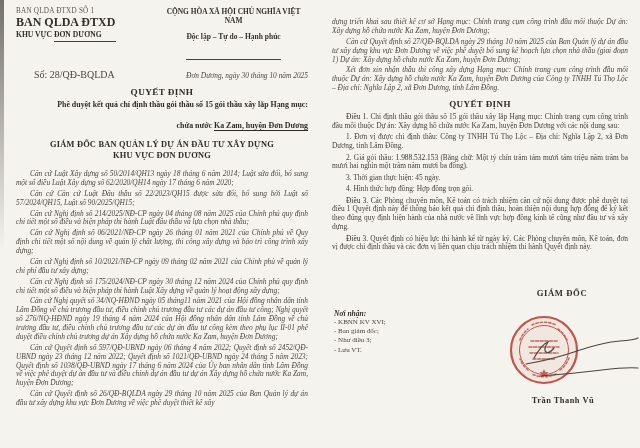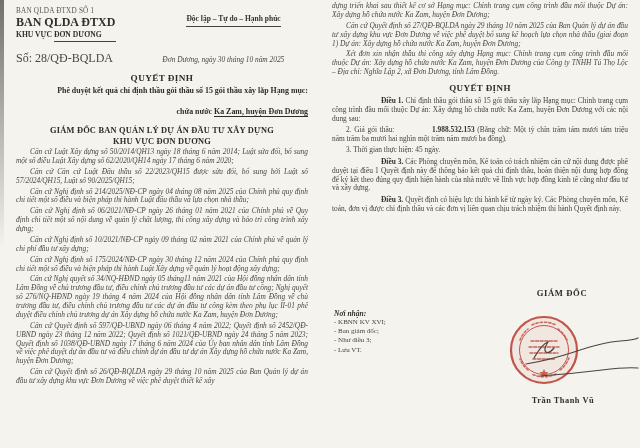--- a/index.html
+++ b/index.html
@@ -12,52 +12,52 @@
     position:relative;width:640px;height:448px;
     background:#f5f3ed;
     display:flex;
   }
   .scan-edge{
     position:absolute;left:0;top:0;width:4px;height:250px;
     background:linear-gradient(to bottom, rgba(45,42,38,.65), rgba(45,42,38,.25) 60%, rgba(45,42,38,0));
   }
   .page{width:320px;box-sizing:border-box;color:#46433d;}
   .page-left{padding:7px 12px 4px 16px;}
-  .page-right{padding:2px 12px 4px 12px;position:relative;}
+  .page-right{padding:18px 12px 4px 12px;position:relative;}
 
   
   .hdr{display:flex;justify-content:space-between;}
   .hdr-agency{width:47%;}
   .hdr-agency .l1{font-size:7.2px;color:#5a564f;letter-spacing:.2px;}
   .hdr-agency .l2{font-size:12px;font-weight:bold;color:#33302b;}
   .hdr-agency .l3{font-size:7.6px;font-weight:bold;color:#33302b;}
   .hdr-national{width:51%;text-align:center;}
   .hdr-national .l1{font-size:7.4px;font-weight:bold;color:#33302b;}
   .hdr-national .l2{font-size:7.5px;font-weight:bold;color:#33302b;display:inline-block;
-    border-bottom:.9px solid #45423c;padding-bottom:3px;margin-top:1px;}
+    border-bottom:.9px solid #45423c;padding-bottom:18px;margin-top:1px;}
   .rule-short{width:62px;border-top:.9px solid #45423c;margin:2px auto 0 auto;}
   .hdr2{display:flex;justify-content:space-between;align-items:baseline;margin-top:9px;}
-  .doc-number{font-size:12px;color:#4a463f;width:40%;}
-  .dateline{font-size:7.4px;font-style:italic;color:#4a463f;width:58%;text-align:center;}
+  .doc-number{font-size:10px;color:#4a463f;width:40%;text-align:center;}
+  .dateline{font-size:7.4px;font-style:italic;color:#4a463f;width:58%;text-align:right;}
 
   .doc-heading{font-size:9.2px;font-weight:bold;text-align:center;color:#2f2c27;
     letter-spacing:.4px;margin-top:7px;}
   .doc-title{font-size:7.9px;font-weight:bold;text-align:right;color:#2f2c27;
     line-height:1.32;margin-top:3px;}
   .u{border-bottom:1px solid #2f2c27;padding-bottom:.5px;}
   .issuer{font-size:8.4px;font-weight:bold;text-align:center;color:#2f2c27;
     line-height:1.3;margin-top:9px;letter-spacing:.2px;}
 
   
   .jp{font-size:7.4px;line-height:1.2;text-align:justify;text-indent:14px;
     margin:0 0 2px 0;}
   .it{font-style:italic;color:#4b4741;}
   .noind{text-indent:0;}
-  .b{font-weight:bold;color:#33302b;margin-left:35px;}
-  .citations{margin-top:0;}
+  .b{font-weight:normal;color:#33302b;}
+  .citations{margin-top:8px;}
 
   
   .heading2{font-size:9px;font-weight:bold;text-align:center;color:#2f2c27;
     letter-spacing:.4px;margin:6px 0 4px 0;}
   .articles .jp{margin-bottom:2.5px;}
 
   
   .recipients{position:absolute;left:14px;top:309px;}
   .recipients .label{font-size:7.5px;font-weight:bold;font-style:italic;color:#33302b;}
   .recipients .item{font-size:7px;line-height:1.32;color:#4a463f;}
@@ -75,20 +75,21 @@
 
   <div class="page page-left">
     <div class="hdr">
       <div class="hdr-agency">
         <div class="l1">BAN QLDA ĐTXD  SỐ 1</div>
         <div class="l2">BAN QLDA ĐTXD</div>
         <div class="l3">KHU VỰC ĐƠN DƯƠNG</div>
         <div class="rule-short"></div>
       </div>
       <div class="hdr-national">
+        <div class="l1">CỘNG HÒA XÃ HỘI CHỦ NGHĨA VIỆT NAM</div>
         <div><span class="l2">Độc lập – Tự do – Hạnh phúc</span></div>
       </div>
     </div>
 
     <div class="hdr2">
       <div class="doc-number">Số: 28/QĐ-BQLDA</div>
       <div class="dateline">Đơn Dương, ngày 30 tháng 10 năm 2025</div>
     </div>
 
     <div class="doc-heading">QUYẾT ĐỊNH</div>
@@ -119,22 +120,24 @@
 
   <div class="page page-right">
     <p class="jp it noind">dựng triển khai sau thiết kế cơ sở Hạng mục: Chỉnh trang cụm công trình đầu mối thuộc Dự án: Xây dựng hồ chứa nước Ka Zam, huyện Đơn Dương;</p>
     <p class="jp it">Căn cứ Quyết định số 27/QĐ-BQLDA ngày 29 tháng 10 năm 2025 của Ban Quản lý dự án đầu tư xây dựng khu vực Đơn Dương về việc phê duyệt bổ sung kế hoạch lựa chọn nhà thầu (giai đoạn 1) Dự án: Xây dựng hồ chứa nước Ka Zam, huyện Đơn Dương;</p>
     <p class="jp it">Xét đơn xin nhận thầu thi công xây dựng Hạng mục: Chỉnh trang cụm công trình đầu mối thuộc Dự án: Xây dựng hồ chứa nước Ka Zam, huyện Đơn Dương của Công ty TNHH Tú Thọ Lộc – Địa chỉ: Nghĩa Lập 2, xã Đơn Dương, tỉnh Lâm Đồng.</p>
 
     <div class="heading2">QUYẾT ĐỊNH</div>
 
     <div class="articles">
       <p class="jp"><span class="b">Điều 1.</span> <span>Chỉ định thầu gói thầu số 15 gói thầu xây lắp Hạng mục: Chỉnh trang cụm công trình đầu mối thuộc Dự án: Xây dựng hồ chứa nước Ka Zam, huyện Đơn Dương với các nội dung sau:</span></p>
+      <p class="jp">1. Đơn vị được chỉ định thầu: Công ty TNHH Tú Thọ Lộc – Địa chỉ: Nghĩa Lập 2, xã Đơn Dương, tỉnh Lâm Đồng.</p>
       <p class="jp"><span>2. Giá gói thầu: </span><span class="b">1.988.532.153</span><span> (Bằng chữ: Một tỷ chín trăm tám mươi tám triệu năm trăm ba mươi hai nghìn một trăm năm mươi ba đồng).</span></p>
       <p class="jp">3. Thời gian thực hiện: 45 ngày.</p>
+      <p class="jp">4. Hình thức hợp đồng: Hợp đồng trọn gói.</p>
       <p class="jp"><span class="b">Điều 3.</span> <span>Các Phòng chuyên môn, Kế toán có trách nhiệm căn cứ nội dung được phê duyệt tại điều 1 Quyết định này để thông báo kết quả chỉ định thầu, hoàn thiện nội dung hợp đồng để ký kết theo đúng quy định hiện hành của nhà nước về lĩnh vực hợp đồng kinh tế cũng như đầu tư và xây dựng.</span></p>
       <p class="jp"><span class="b">Điều 3.</span> <span>Quyết định có hiệu lực thi hành kể từ ngày ký. Các Phòng chuyên môn, Kế toán, đơn vị được chỉ định thầu và các đơn vị liên quan chịu trách nhiệm thi hành Quyết định này.</span></p>
     </div>
 
     <div class="recipients">
       <div class="label">Nơi nhận:</div>
       <div class="item">- KBNN KV XVI;</div>
       <div class="item">- Ban giám đốc;</div>
       <div class="item">- Như điều 3;</div>
       <div class="item">- Lưu VT.</div>

